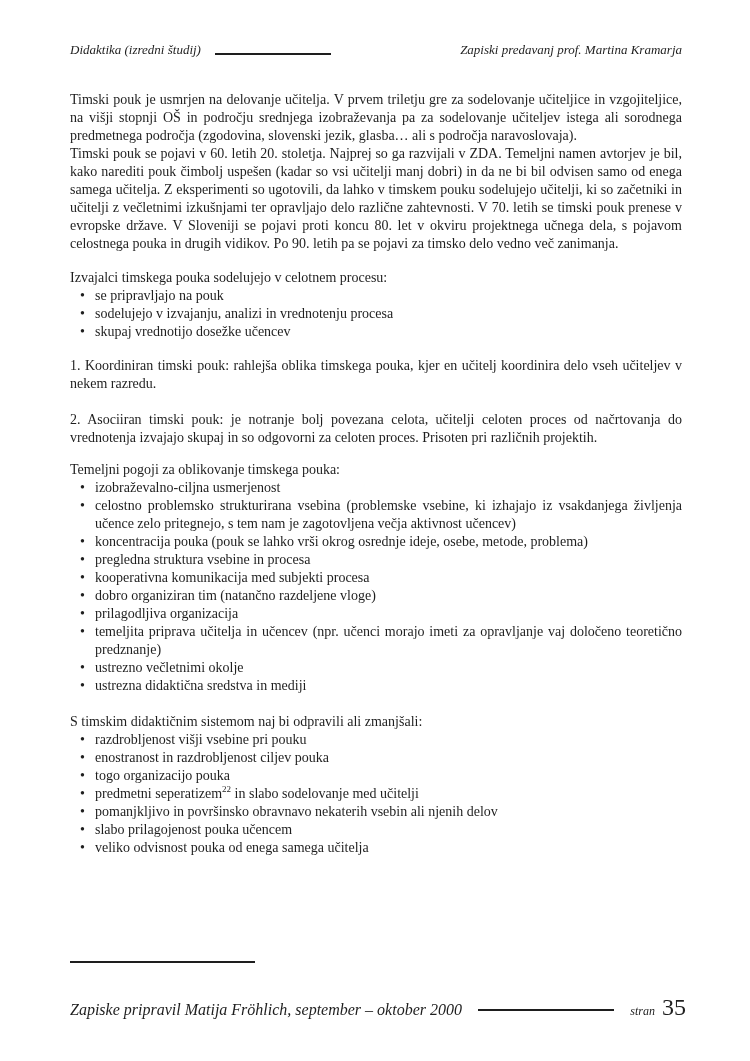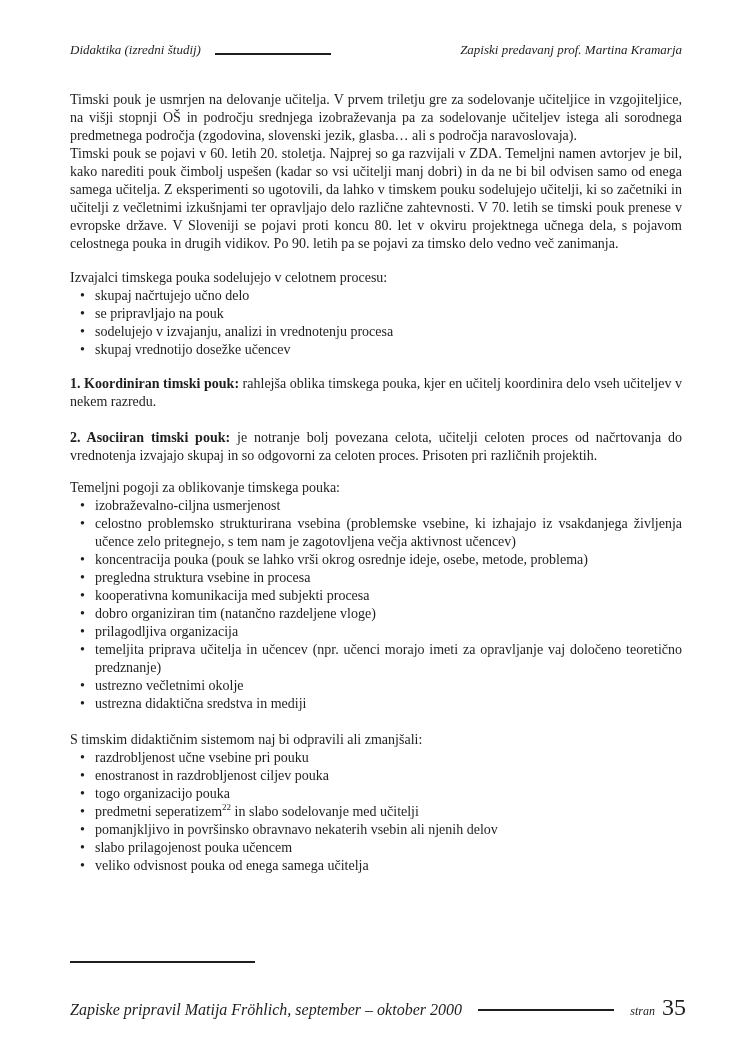--- a/index.html
+++ b/index.html
@@ -32,21 +32,21 @@
     margin: 0 14px 2px 14px;
     max-width: 200px;
   }
   .header .spacer { flex: 1; }
   
   .main { margin-top: 34px; }
   .para { margin: 0; text-align: justify; }
   .gap16 { margin-top: 16px; }
   .gap14 { margin-top: 14px; }
   .gap18 { margin-top: 18px; }
-  .bold-lead { font-weight: bold; }
+  .bold-lead { font-weight: normal; }
   ul.bullets {
     list-style: none;
     margin: 0;
     padding: 0;
   }
   ul.bullets li {
     position: relative;
     padding-left: 25px;
     text-align: justify;
   }
@@ -119,21 +119,20 @@
     <span>Zapiski predavanj prof. Martina Kramarja</span>
   </div>
 
   <div class="main">
 
     <p class="para">Timski pouk je usmrjen na delovanje učitelja. V prvem triletju gre za sodelovanje učiteljice in vzgojiteljice, na višji stopnji OŠ in področju srednjega izobraževanja pa za sodelovanje učiteljev istega ali sorodnega predmetnega področja (zgodovina, slovenski jezik, glasba… ali s področja naravoslovaja).</p>
     <p class="para">Timski pouk se pojavi v 60. letih 20. stoletja. Najprej so ga razvijali v ZDA. Temeljni namen avtorjev je bil, kako narediti pouk čimbolj uspešen (kadar so vsi učitelji manj dobri) in da ne bi bil odvisen samo od enega samega učitelja. Z eksperimenti so ugotovili, da lahko v timskem pouku sodelujejo učitelji, ki so začetniki in učitelji z večletnimi izkušnjami ter opravljajo delo različne zahtevnosti. V 70. letih se timski pouk prenese v evropske države. V Sloveniji se pojavi proti koncu 80. let v okviru projektnega učnega dela, s pojavom celostnega pouka in drugih vidikov. Po 90. letih pa se pojavi za timsko delo vedno več zanimanja.</p>
 
     <p class="para gap16">Izvajalci timskega pouka sodelujejo v celotnem procesu:</p>
     <ul class="bullets">
-      <li>skupaj načrtujejo učno delo</li>
       <li>se pripravljajo na pouk</li>
       <li>sodelujejo v izvajanju, analizi in vrednotenju procesa</li>
       <li>skupaj vrednotijo dosežke učencev</li>
     </ul>
 
 
     <p class="para gap16"><span class="bold-lead">1. Koordiniran timski pouk:</span><span> rahlejša oblika timskega pouka, kjer en učitelj koordinira delo vseh učiteljev v nekem razredu.</span></p>
 
     <p class="para gap18"><span class="bold-lead">2. Asociiran timski pouk:</span><span> je notranje bolj povezana celota, učitelji celoten proces od načrtovanja do vrednotenja izvajajo skupaj in so odgovorni za celoten proces. Prisoten pri različnih projektih.</span></p>
 
@@ -146,21 +145,21 @@
       <li>kooperativna komunikacija med subjekti procesa</li>
       <li>dobro organiziran tim (natančno razdeljene vloge)</li>
       <li>prilagodljiva organizacija</li>
       <li>temeljita priprava učitelja in učencev (npr. učenci morajo imeti za opravljanje vaj določeno teoretično predznanje)</li>
       <li>ustrezno večletnimi okolje</li>
       <li>ustrezna didaktična sredstva in mediji</li>
     </ul>
 
     <p class="para gap18">S timskim didaktičnim sistemom naj bi odpravili ali zmanjšali:</p>
     <ul class="bullets">
-      <li>razdrobljenost učne vsebine pri pouku</li>
+      <li>razdrobljenost višji vsebine pri pouku</li>
       <li>enostranost in razdrobljenost ciljev pouka</li>
       <li>togo organizacijo pouka</li>
       <li><span>predmetni seperatizem</span><sup class="ref">22</sup><span> in slabo sodelovanje med učitelji</span></li>
       <li>pomanjkljivo in površinsko obravnavo nekaterih vsebin ali njenih delov</li>
       <li>slabo prilagojenost pouka učencem</li>
       <li>veliko odvisnost pouka od enega samega učitelja</li>
     </ul>
 
   </div>
 

